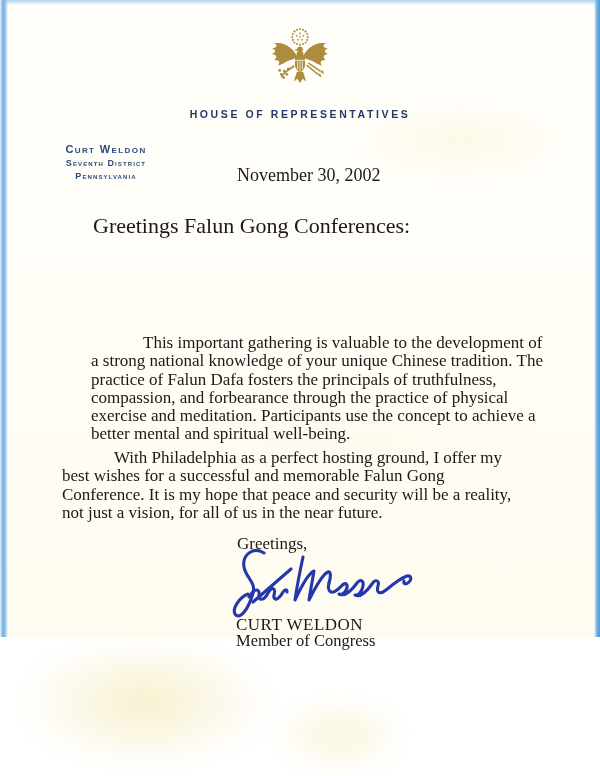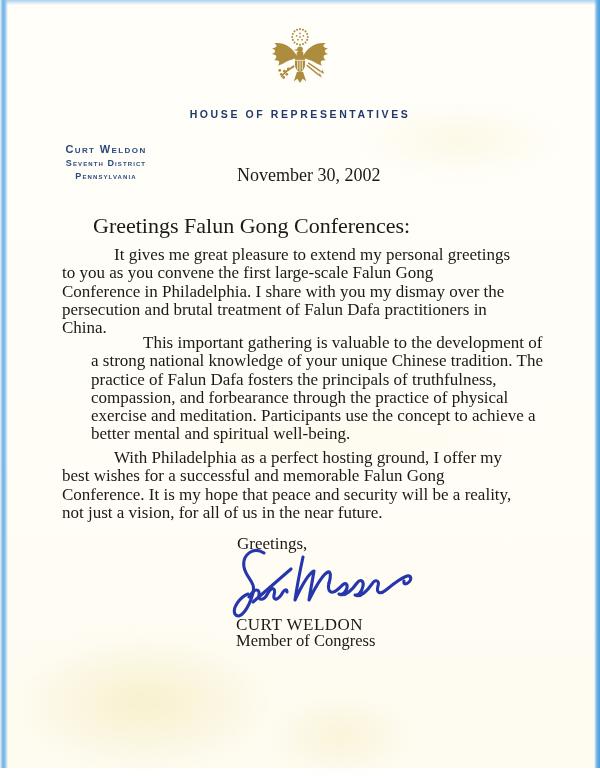--- a/index.html
+++ b/index.html
@@ -2,21 +2,21 @@
 <html><head>
 <meta charset="utf-8">
 <style>
   html, body { margin: 0; padding: 0; background: #ffffff; }
   body {
     width: 600px; height: 776px;
     font-family: "Liberation Serif", serif;
     position: relative; overflow: hidden;
   }
   .paper {
-    position: absolute; left: 0; top: 0; width: 600px; height: 768px;
+    position: absolute; left: 0; top: 0; width: 600px; height: 637px;
     background: linear-gradient(180deg, #fffef9 0%, #fffdf6 60%, #fefbf0 100%);
   }
   
   .edge-top {
     position: absolute; left: 0; top: 0; width: 100%; height: 5px;
     background: linear-gradient(to bottom, #a9d2ef, rgba(169,210,239,0));
   }
   .edge-left {
     position: absolute; left: 0; top: 0; width: 8px; height: 100%;
     background: linear-gradient(to right, #e8f3fc 0px, #6fb0e2 3px, #8ec2ec 5px, rgba(142,194,236,0) 8px);
@@ -150,21 +150,20 @@
   <div class="member-block">
     <div class="member-name">Curt Weldon</div>
     <div class="member-line">Seventh District</div>
     <div class="member-line">Pennsylvania</div>
   </div>
 
   <div class="date ink">November 30, 2002</div>
 
   <div class="salutation ink">Greetings Falun Gong Conferences:</div>
 
-  <p class="para p1 ink">It gives me great pleasure to extend my personal greetings to you as you convene the first large-scale Falun Gong Conference in Philadelphia.  I share with you my dismay over the persecution and brutal treatment of Falun Dafa practitioners in China.</p>
   <p class="para p2 ink">This important gathering is valuable to the development of a strong national knowledge of your unique Chinese tradition.  The practice of Falun Dafa fosters the principals of truthfulness, compassion, and forbearance through the practice of physical exercise and meditation.  Participants use the concept to achieve a better mental and spiritual well-being.</p>
   <p class="para p3 ink">With Philadelphia as a perfect hosting ground, I offer my best wishes for a successful and memorable Falun Gong Conference. It is my hope that peace and security will be a reality, not just a vision, for all of us in the near future.</p>
 
   <div class="closing ink">Greetings,</div>
 
   <div class="signature">
     <svg viewBox="0 0 196 80" width="196" height="80" aria-hidden="true">
       <g fill="none" stroke="#2637ad" stroke-width="3.1" stroke-linecap="round" stroke-linejoin="round">
         <path d="M33 8 C22 1 11 10 13 22 C15 33 25 37 22 48 C18 63 9 76 4 69 C1 63 9 52 17 49"></path>
         <path d="M18 52 C24 42 29 44 28 50 C27 56 33 56 37 48 C41 41 45 43 43 50 C42 56 47 56 52 47 C54 44 56 44 56 47"></path>

